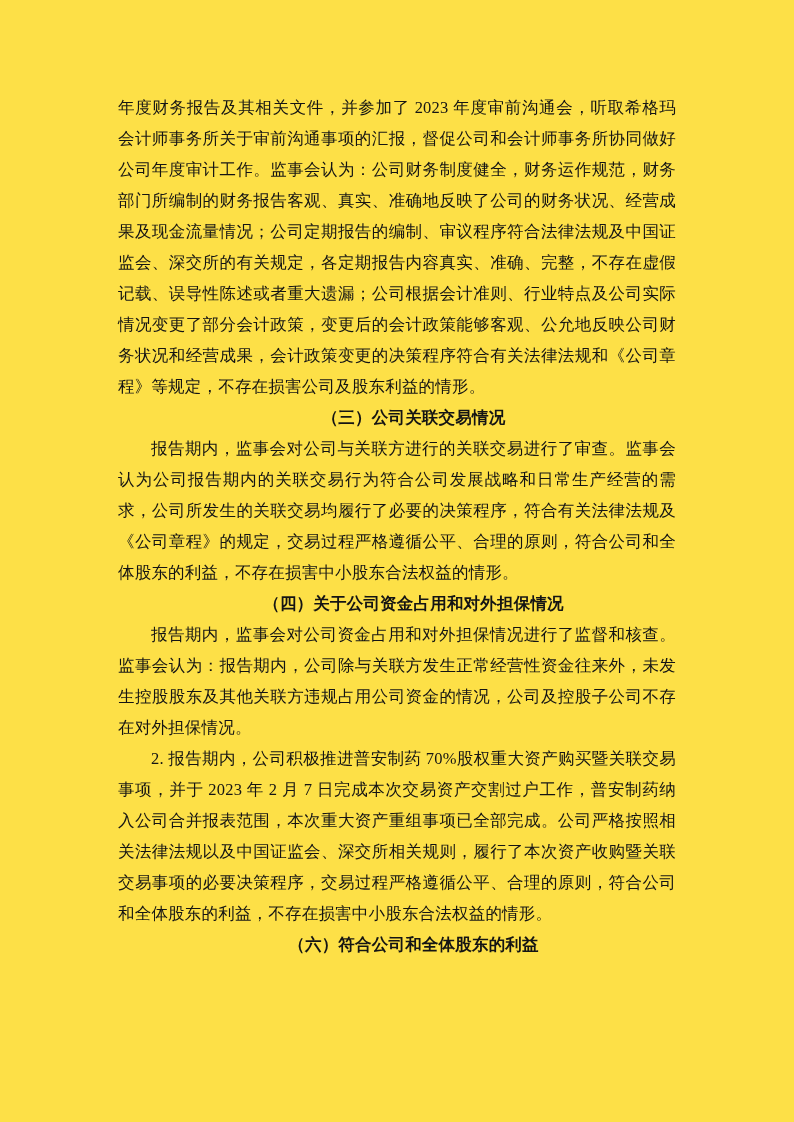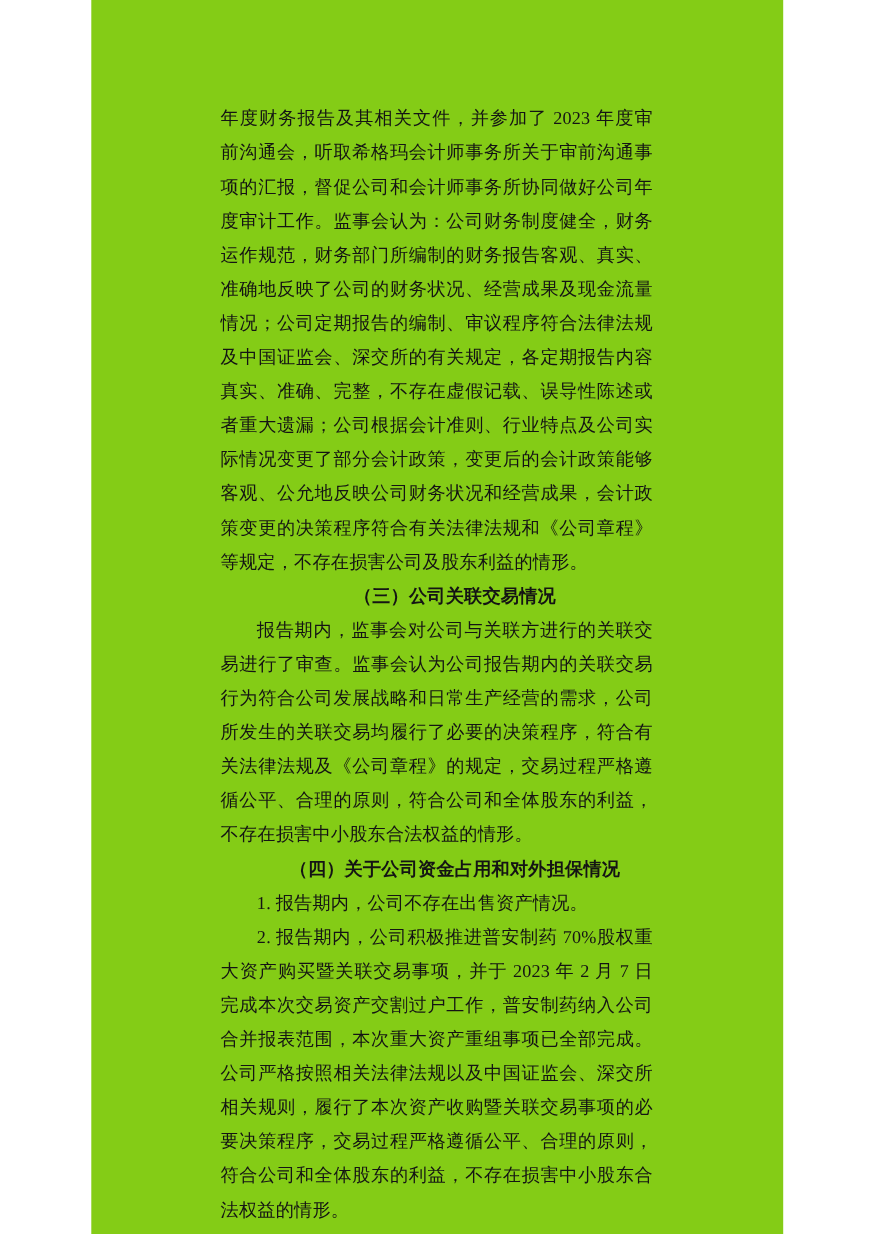--- a/index.html
+++ b/index.html
@@ -2,24 +2,24 @@
 <html lang="zh"><head>
 <meta charset="utf-8">
 <style>
   html, body {
     margin: 0;
     padding: 0;
     background: #ffffff;
   }
   .page {
     position: relative;
-    width: 629px;
+    width: 794px;
     height: 1122px;
     margin: 0 auto;
-    background: #84cc16;
+    background: #fde047;
     color: #141414;
     font-family: "Liberation Serif", "DejaVu Serif", serif;
     font-size: 16.5px;
     line-height: 31px;
     box-sizing: border-box;
     padding: 92px 118px 0 118px;
     overflow: hidden;
   }
   .para {
     margin: 0;
@@ -42,20 +42,20 @@
 
 <div class="page">
   <p class="para">年度财务报告及其相关文件，并参加了 2023 年度审前沟通会，听取希格玛会计师事务所关于审前沟通事项的汇报，督促公司和会计师事务所协同做好公司年度审计工作。监事会认为：公司财务制度健全，财务运作规范，财务部门所编制的财务报告客观、真实、准确地反映了公司的财务状况、经营成果及现金流量情况；公司定期报告的编制、审议程序符合法律法规及中国证监会、深交所的有关规定，各定期报告内容真实、准确、完整，不存在虚假记载、误导性陈述或者重大遗漏；公司根据会计准则、行业特点及公司实际情况变更了部分会计政策，变更后的会计政策能够客观、公允地反映公司财务状况和经营成果，会计政策变更的决策程序符合有关法律法规和《公司章程》等规定，不存在损害公司及股东利益的情形。</p>
 
   <p class="heading">（三）公司关联交易情况</p>
 
   <p class="para indent">报告期内，监事会对公司与关联方进行的关联交易进行了审查。监事会认为公司报告期内的关联交易行为符合公司发展战略和日常生产经营的需求，公司所发生的关联交易均履行了必要的决策程序，符合有关法律法规及《公司章程》的规定，交易过程严格遵循公平、合理的原则，符合公司和全体股东的利益，不存在损害中小股东合法权益的情形。</p>
 
   <p class="heading">（四）关于公司资金占用和对外担保情况</p>
 
+  <p class="para indent">报告期内，监事会对公司资金占用和对外担保情况进行了监督和核查。监事会认为：报告期内，公司除与关联方发生正常经营性资金往来外，未发生控股股东及其他关联方违规占用公司资金的情况，公司及控股子公司不存在对外担保情况。</p>
 
 
-  <p class="para indent">1. 报告期内，公司不存在出售资产情况。</p>
 
   <p class="para indent">2. 报告期内，公司积极推进普安制药 70%股权重大资产购买暨关联交易事项，并于 2023 年 2 月 7 日完成本次交易资产交割过户工作，普安制药纳入公司合并报表范围，本次重大资产重组事项已全部完成。公司严格按照相关法律法规以及中国证监会、深交所相关规则，履行了本次资产收购暨关联交易事项的必要决策程序，交易过程严格遵循公平、合理的原则，符合公司和全体股东的利益，不存在损害中小股东合法权益的情形。</p>
 
   <p class="heading">（六）符合公司和全体股东的利益</p>
 </div>
 
 </body></html>

